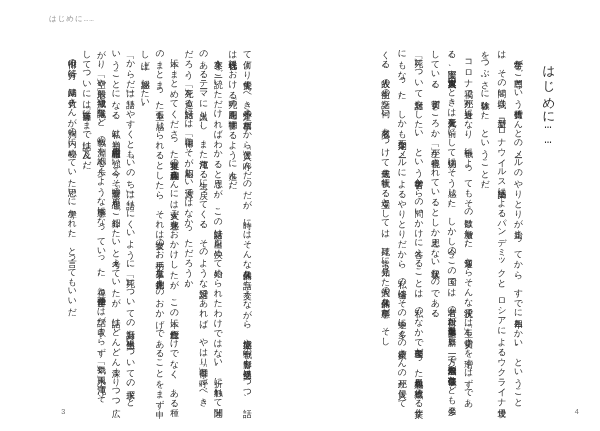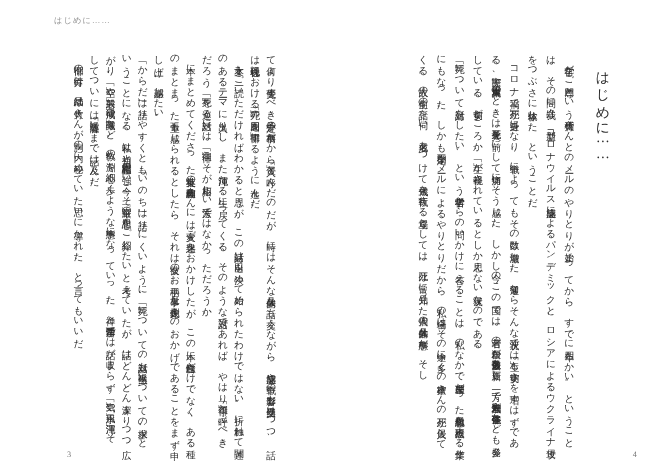--- a/index.html
+++ b/index.html
@@ -6,21 +6,21 @@
     margin: 0;
     padding: 0;
     background: #ffffff;
   }
   .spread {
     position: relative;
     width: 600px;
     height: 431px;
     background: #ffffff;
     overflow: hidden;
-    font-family: Liberation Serif, serif;
+    font-family: Liberation Mono, monospace;
     color: #2b2b2b;
   }
   .page {
     position: absolute;
     top: 0;
     height: 431px;
     width: 300px;
   }
   .page-left  { left: 0; }
   .page-right { left: 300px; }

